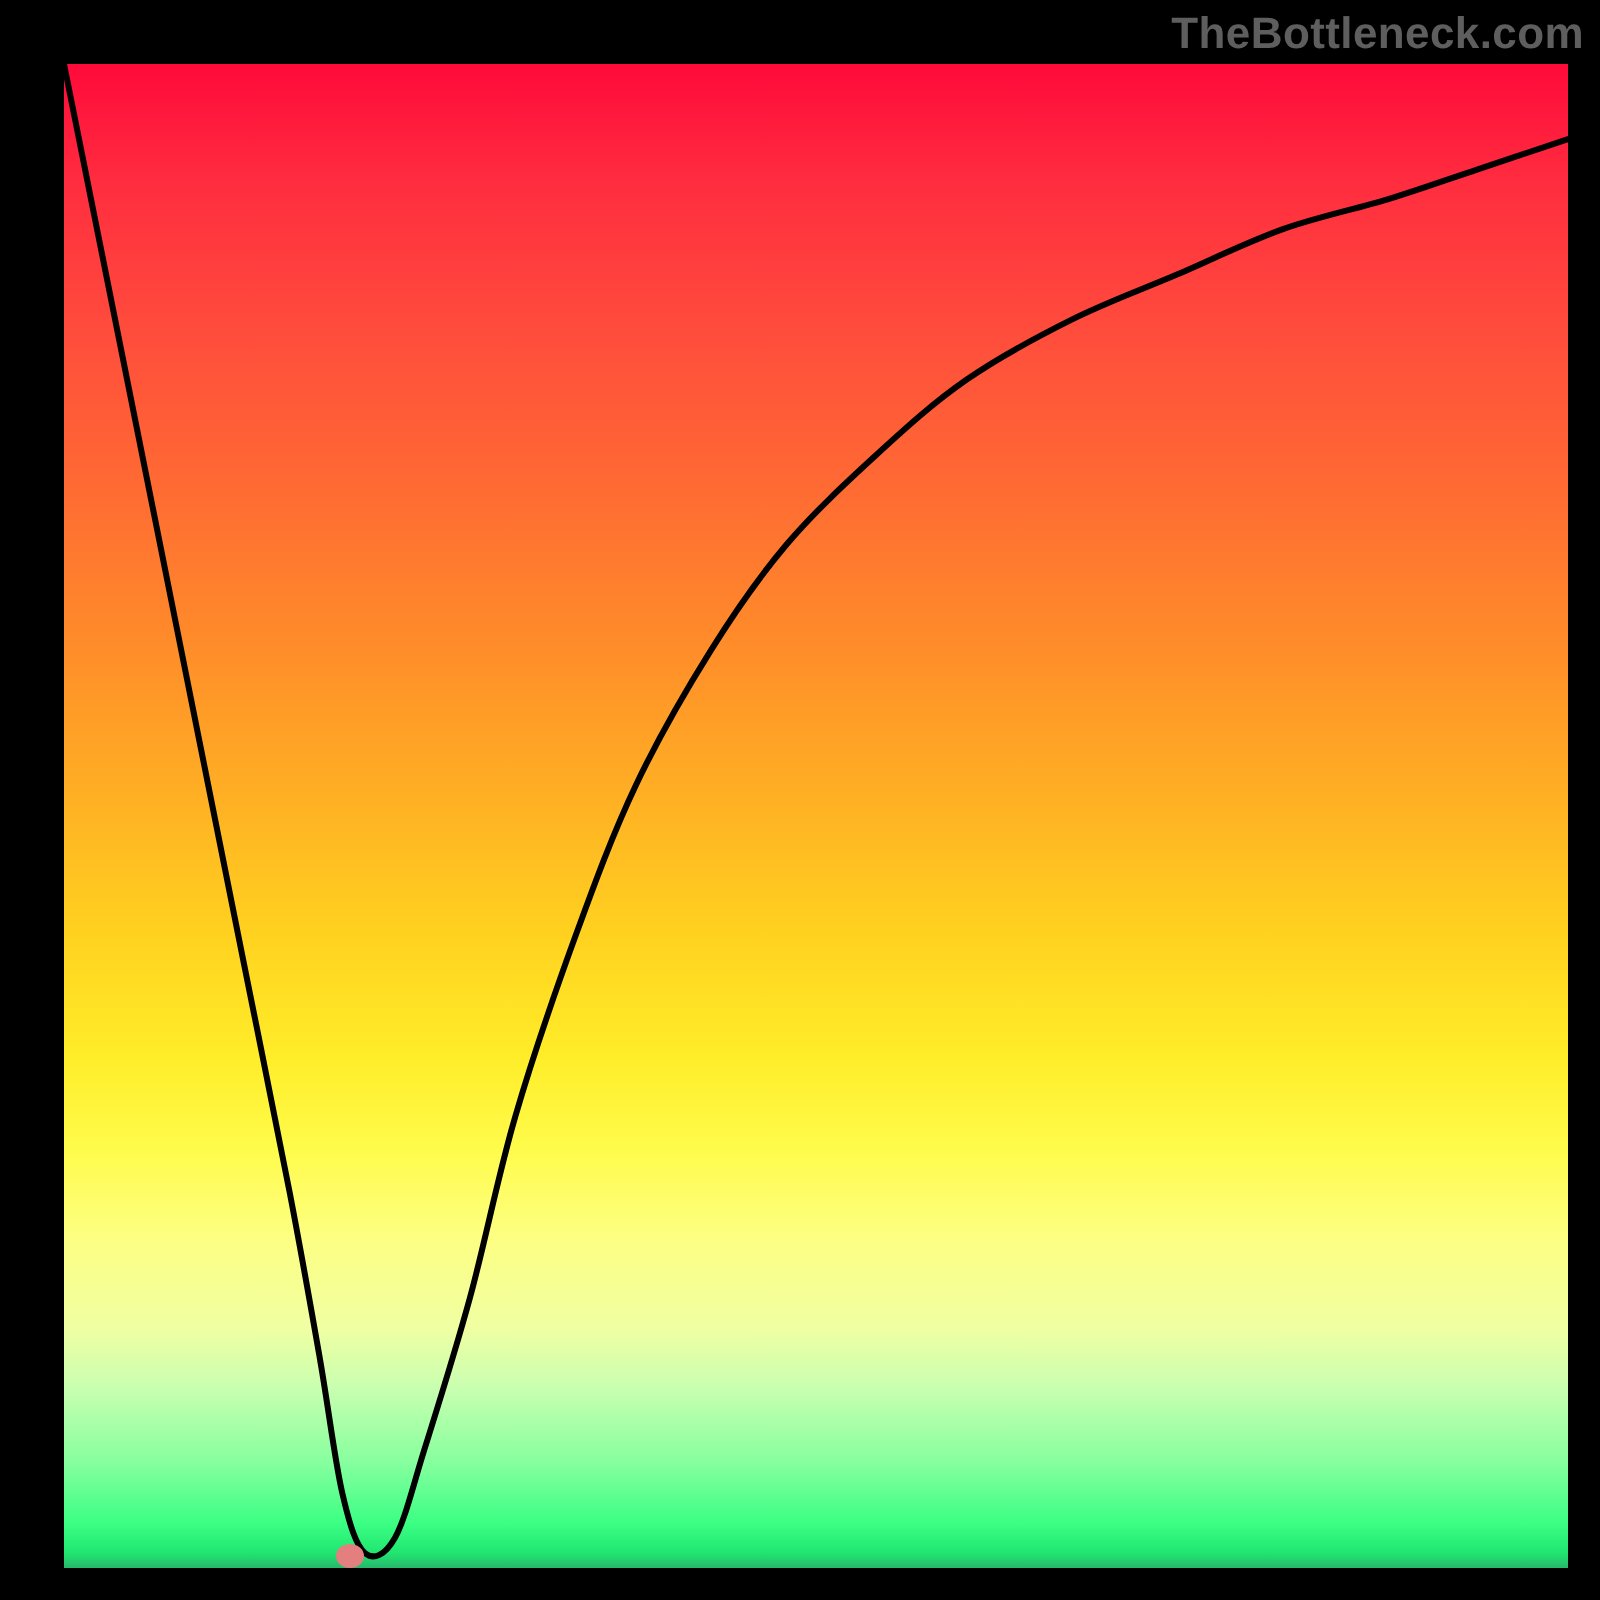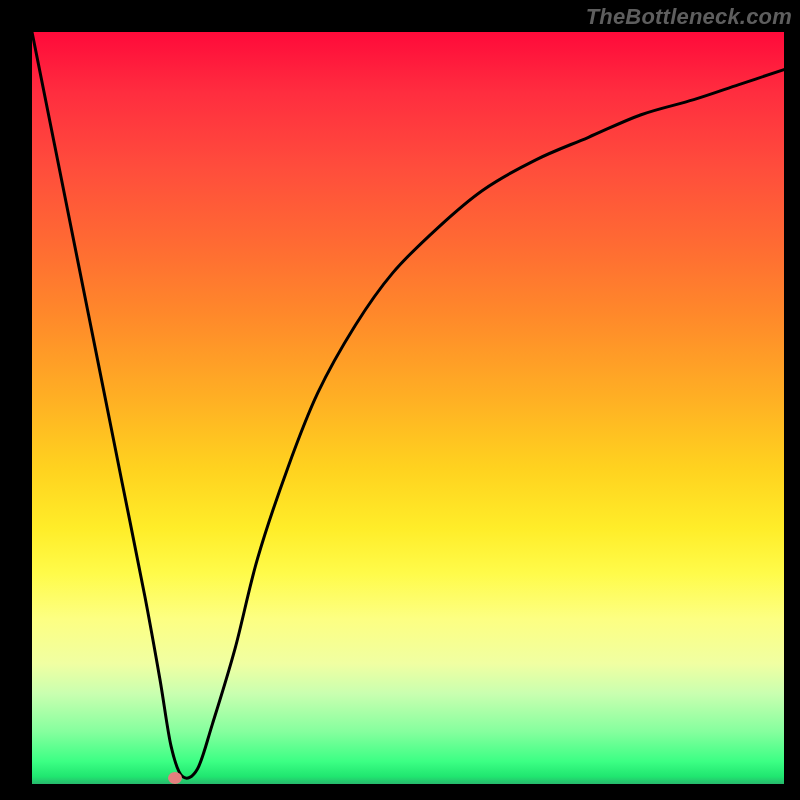--- a/index.html
+++ b/index.html
@@ -8,21 +8,20 @@
     width: 800px;
     height: 800px;
     background: #000;
     overflow: hidden;
   }
   .frame {
     position: relative;
     width: 800px;
     height: 776px;
     background: #000;
-    font-style: italic;
   }
   .plot-area {
     position: absolute;
     left: 32px;
     top: 32px;
     width: 752px;
     height: 752px;
     
     background: linear-gradient(
       to bottom,

